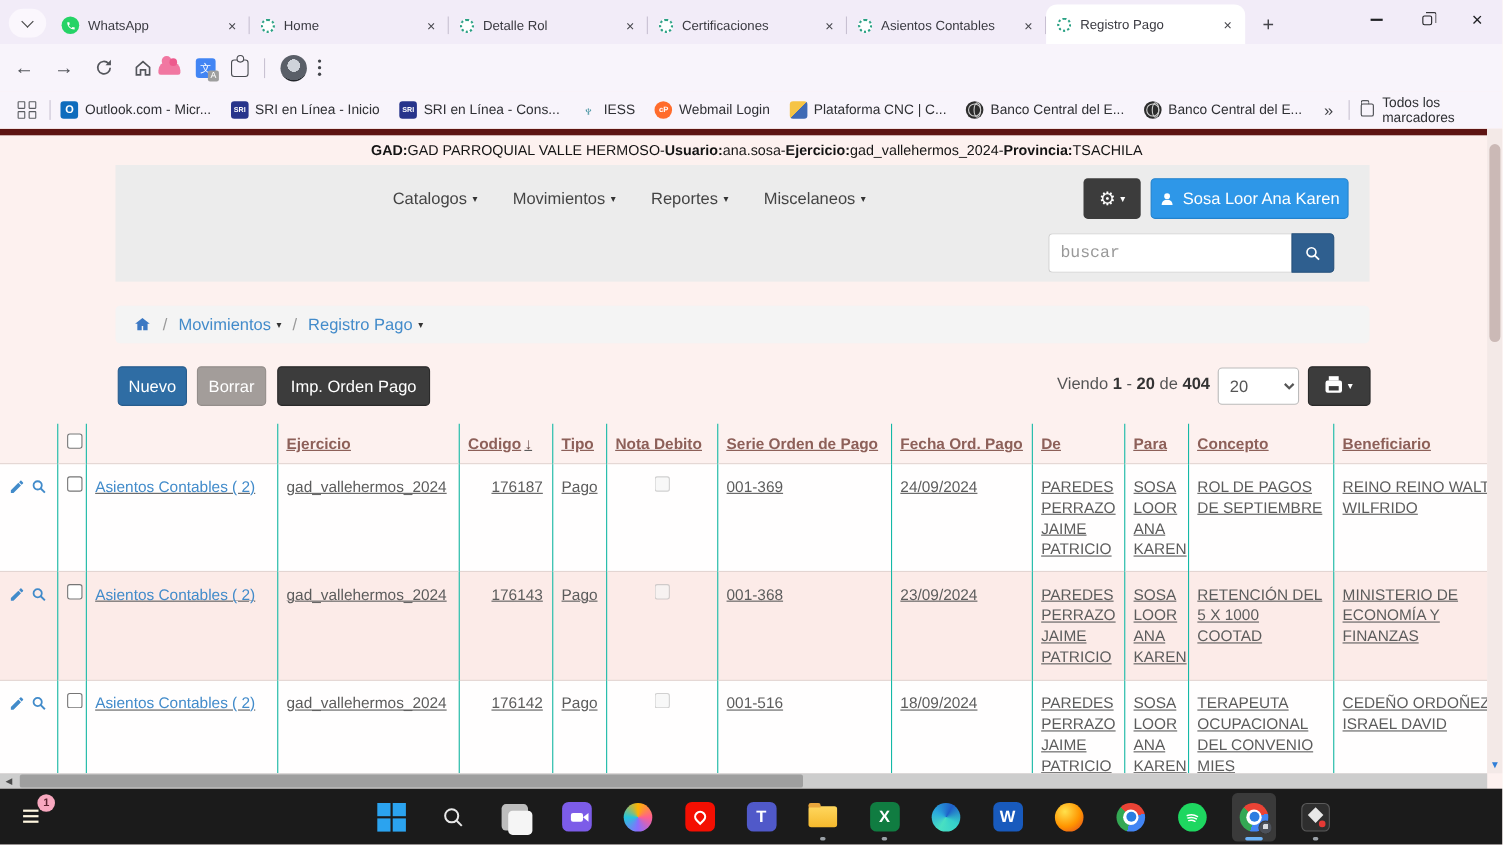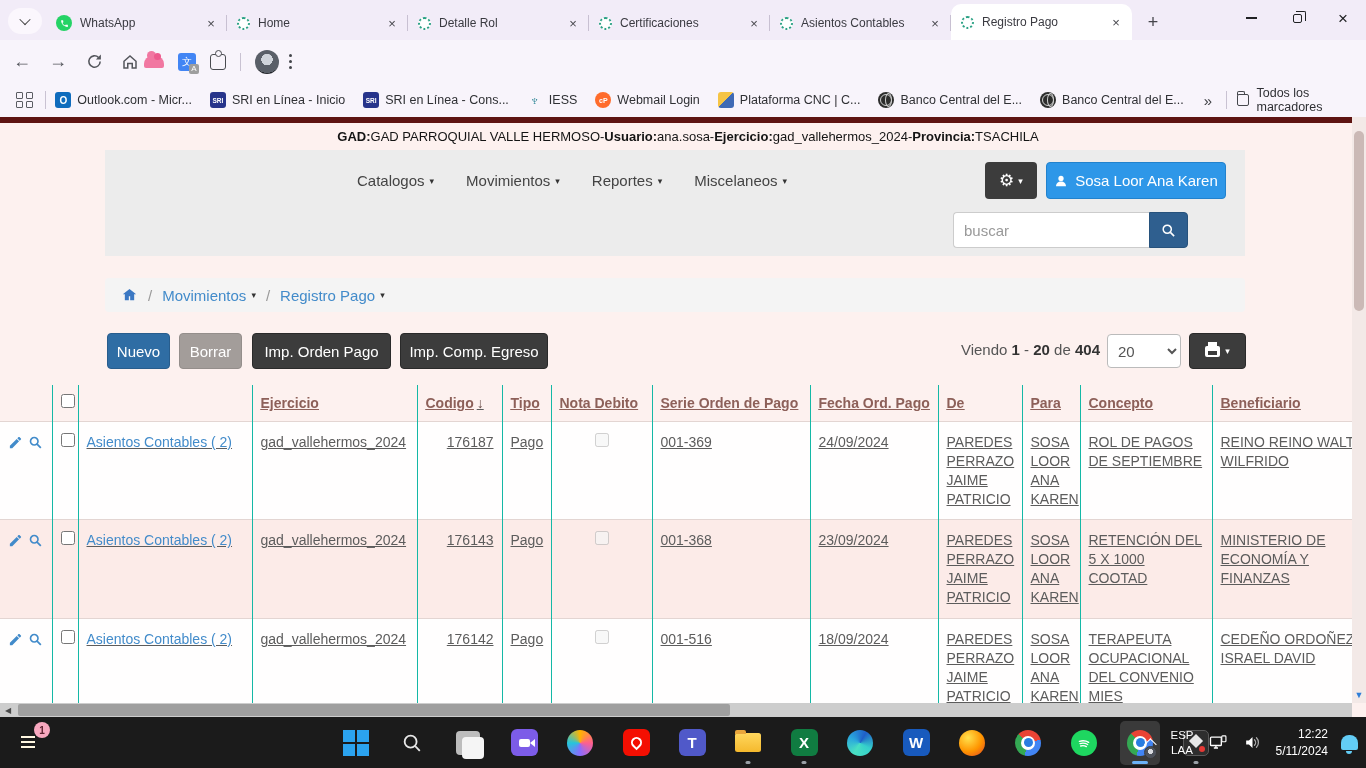--- a/index.html
+++ b/index.html
@@ -77,21 +77,21 @@
 
   .gray-panel { position:absolute; left:105px; top:33px; width:1140px; height:106px; background:#ececec; }
   .brand { position:absolute; left:15px; top:16px; font-size:22px; color:#555; }
   .topmenus { position:absolute; left:252px; top:22px; display:flex; gap:32px; font-size:15px; color:#444; }
   .topmenu { display:flex; align-items:center; gap:5px; }
   .caret { font-size:9px; color:#333; }
   .gear-btn { position:absolute; left:880px; top:12px; width:52px; height:37px; background:#3c3c3c; border-radius:4px; color:#fff; display:flex; align-items:center; justify-content:center; gap:4px; font-size:17px; }
   .gear-btn .caret { color:#fff; }
   .user-btn { position:absolute; left:941px; top:12px; width:180px; height:37px; background:#2e97e8; border:1px solid #2282cd; border-radius:4px; color:#fff; font-size:15px; display:flex; align-items:center; justify-content:center; gap:7px; }
   .search-wrap { position:absolute; left:848px; top:62px; display:flex; }
-  .search-input { width:196px; height:36px; border:1px solid #ccc; border-right:none; border-radius:4px 0 0 4px; padding:0 10px; font-size:15px; color:#333; font-family:Liberation Sans, sans-serif; background:#fff; }
+  .search-input { width:221px; height:36px; border:1px solid #ccc; border-right:none; border-radius:4px 0 0 4px; padding:0 10px; font-size:15px; color:#333; font-family:Liberation Mono, monospace; background:#fff; }
   .search-input::placeholder { color:#999; }
   .search-btn { width:39px; height:36px; background:#2f5f8f; border:1px solid #27527c; border-radius:0 4px 4px 0; display:flex; align-items:center; justify-content:center; }
 
   .breadcrumb { position:absolute; left:105px; top:161px; width:1140px; height:34px; background:#f4f4f4; border-radius:4px; display:flex; align-items:center; padding:0 16px; font-size:15px; color:#428bca; gap:10px; }
   .bc-sep { color:#999; }
   .bc-item { display:flex; align-items:center; gap:5px; }
 
   .actions-row { position:absolute; left:0; top:216px; width:1352px; height:36px; }
   .btn { position:absolute; top:0; height:36px; border-radius:4px; color:#fff; font-size:15px; display:flex; align-items:center; justify-content:center; padding:0 14px; white-space:nowrap; }
   .btn-nuevo { left:107px; width:63px; background:#2f6da4; border:1px solid #285d8d; }
@@ -382,21 +382,20 @@
       <span class="bc-item">
           <span>Registro Pago</span>
           <span class="caret">▾</span>
         </span>
     </div>
 
     <div class="actions-row">
       <div class="btn btn-nuevo">Nuevo</div>
       <div class="btn btn-borrar">Borrar</div>
       <div class="btn btn-dark btn-imporden">Imp. Orden Pago</div>
-      <div class="btn btn-dark btn-impcomp">Imp. Comp. Egreso</div>
       <div class="paging">
         <span>Viendo</span> <b>1</b><span> - </span><b>20</b><span> de </span><b>404</b>
       </div>
       <select class="page-select"><option>20</option></select>
       <div class="print-btn">
           <span class="printer-ic"></span>
           <span class="caret">▾</span>
         </div>
     </div>
 
@@ -595,30 +594,15 @@
           <span class="chrome-logo"></span>
           <span class="mini-avatar"></span>
           <span class="bar"></span>
         </div>
       <div class="slot">
           <span class="ic-capture"></span>
           <span class="dot"></span>
         </div>
     </div>
 
-    <div class="tray">
-      <span class="tray-chev"></span>
-      <span class="lang"><span>ESP</span><br><span>LAA</span></span>
-      <svg width="22" height="20" viewBox="0 0 24 24">
-          <rect x="3" y="5" width="13" height="10" rx="1" fill="none" stroke="#fff" stroke-width="1.6"></rect>
-          <path d="M7 18h5M9.5 15v3" stroke="#fff" stroke-width="1.6"></path>
-          <rect x="16.5" y="3.5" width="5" height="7" rx="1" fill="#1b1b1b" stroke="#fff" stroke-width="1.4"></rect>
-        </svg>
-      <svg width="21" height="19" viewBox="0 0 24 24">
-          <path d="M4 9.5v5h3.5L12 19V5L7.5 9.5z" fill="#fff"></path>
-          <path d="M14.5 8.5a5 5 0 0 1 0 7M17 6a8.5 8.5 0 0 1 0 12" fill="none" stroke="#aaa" stroke-width="1.6" stroke-linecap="round"></path>
-        </svg>
-      <span class="clock"><span>12:22</span><br><span>5/11/2024</span></span>
-      <span class="bell"></span>
-    </div>
   </div>
 
 </div>
 
 </body></html>

